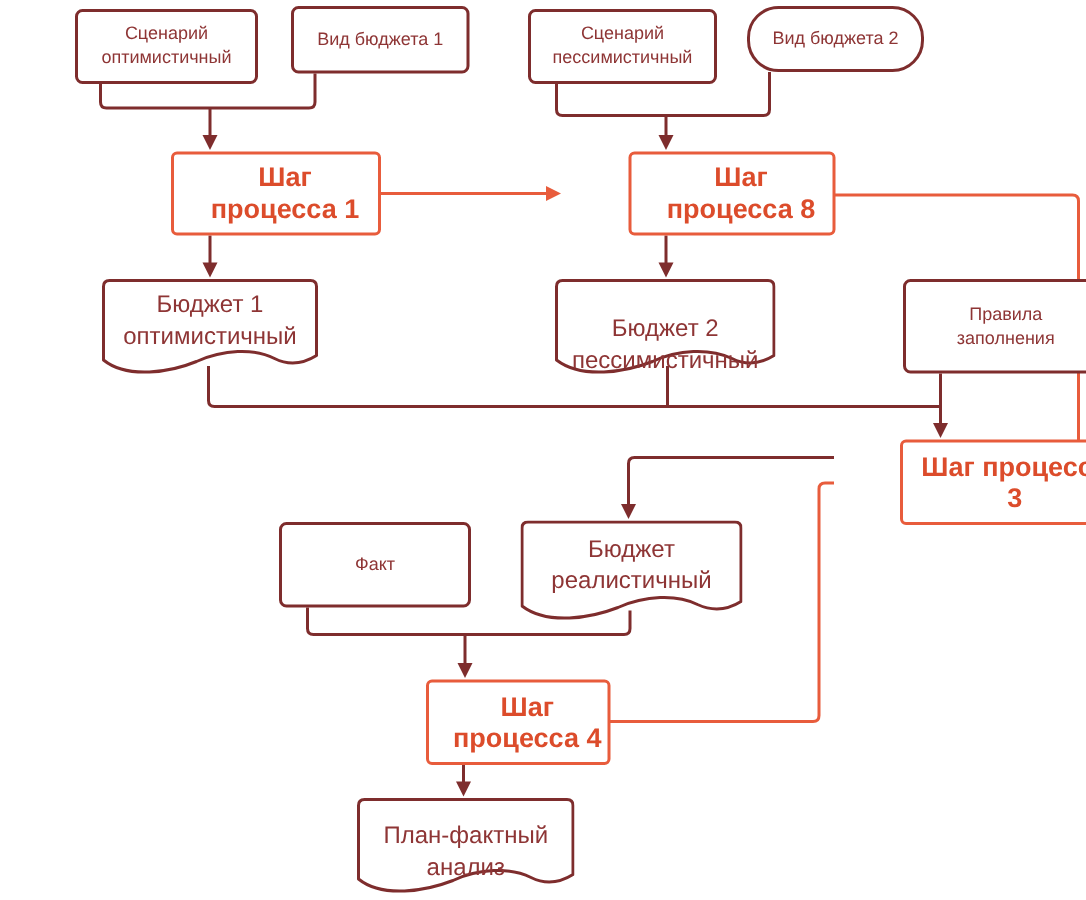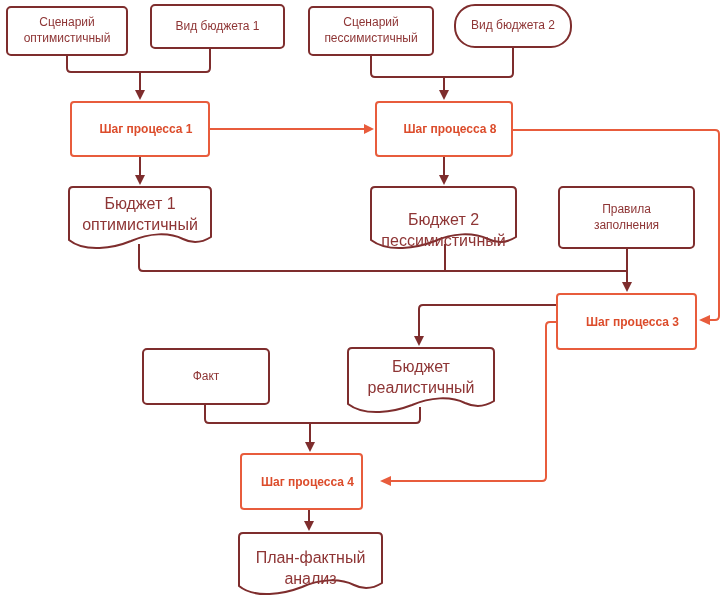--- a/index.html
+++ b/index.html
@@ -13,28 +13,29 @@
   html,body{margin:0;padding:0;background:var(--bg);}
   .canvas{
     position:relative;width:724px;height:600px;background:var(--bg);
     font-family:"Liberation Sans",sans-serif;overflow:hidden;
   }
   svg.edges{position:absolute;left:0;top:0;z-index:0;}
   .node{position:absolute;box-sizing:border-box;z-index:1;}
   .rect,.step{
     display:flex;align-items:center;justify-content:center;text-align:center;
     background:var(--node-fill);
+    margin-left:44px;
   }
   .rect{
     border:2px solid var(--dark);border-radius:5px;
     color:var(--dark-text);font-size:12px;line-height:1.3;
   }
   .step{
     border:2px solid var(--orange);border-radius:4px;
-    color:var(--orange-text);font-weight:bold;font-size:12px;padding-left:12px;
+    color:var(--orange-text);font-weight:bold;font-size:18px;padding-left:12px;
   }
   .lbl{white-space:pre-line;}
   .doc{background:transparent;}
   .doc>svg{position:absolute;left:0;top:0;display:block;}
   .doc-shape{fill:var(--node-fill);stroke:var(--dark);stroke-width:2;stroke-linejoin:round;}
   .doc-label{
     position:absolute;left:2px;right:2px;text-align:center;
     color:var(--dark-text);font-size:16px;line-height:1.3;
   }
   .edge-dark{stroke:var(--dark);stroke-width:2;fill:none;stroke-linejoin:round;stroke-linecap:butt;}
@@ -107,21 +108,21 @@
     <g>
       <path class="edge-dark" d="M309 510 V522"></path>
       <path class="arrow-dark" d="M309 531 L304 521 L314 521 Z"></path>
     </g>
   </svg>
 
   <div class="node rect" style="left:6px;top:6px;width:122px;height:50px;">
     <span class="lbl">Сценарий
 оптимистичный</span>
   </div>
-  <div class="node rect" style="left:150px;top:4px;width:135px;height:45px;">
+  <div class="node rect" style="left:150px;top:4px;width:119px;height:45px;">
     <span class="lbl">Вид бюджета 1</span>
   </div>
   <div class="node rect" style="left:308px;top:6px;width:126px;height:50px;">
     <span class="lbl">Сценарий
 пессимистичный</span>
   </div>
   <div class="node rect" style="left:454px;top:4px;width:118px;height:44px;border-radius:21px;">
     <span class="lbl">Вид бюджета 2</span>
   </div>
 

